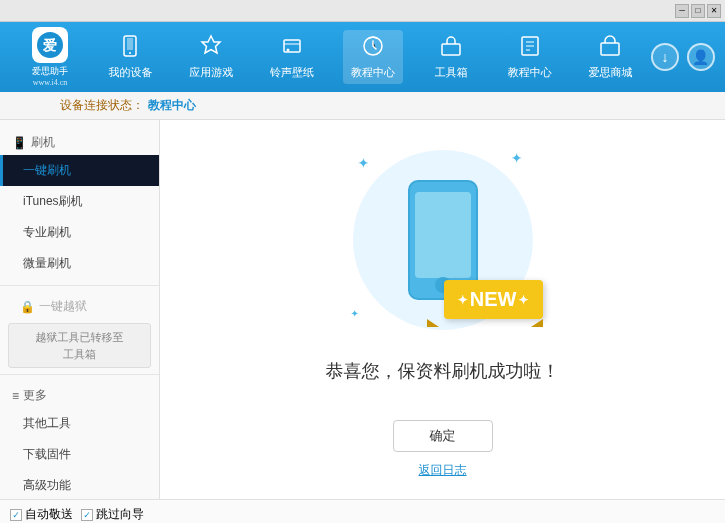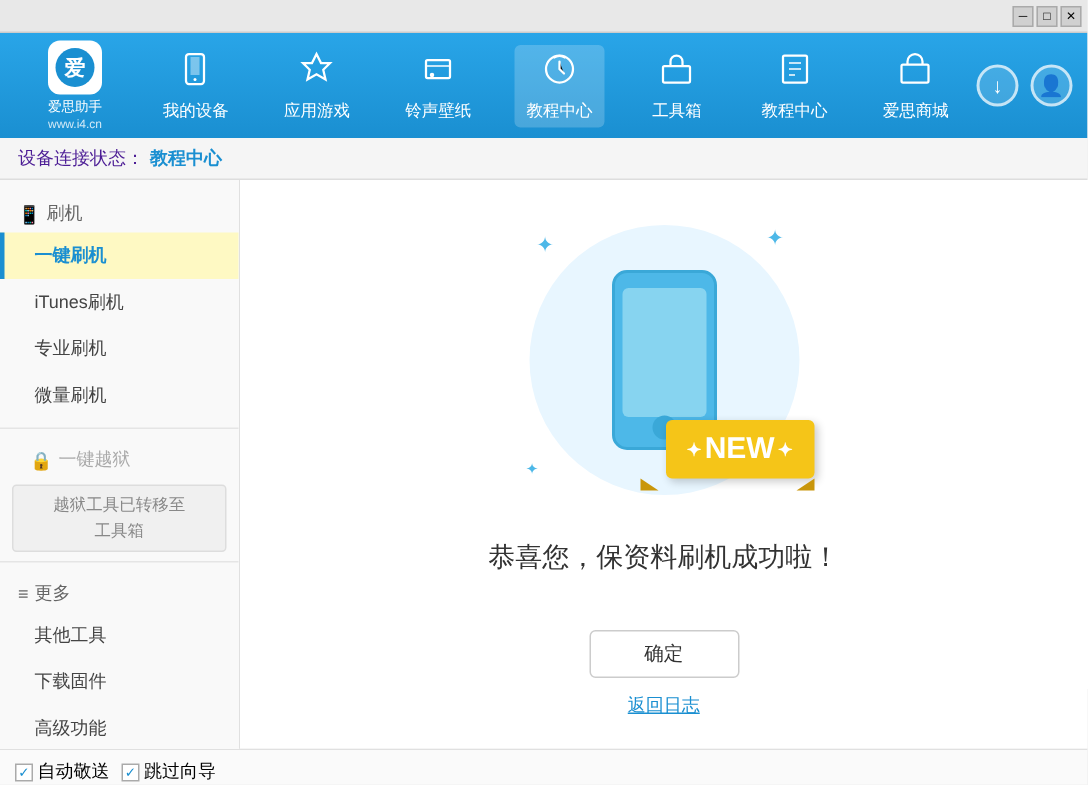--- a/index.html
+++ b/index.html
@@ -97,21 +97,21 @@
     .status-bar {
       background: #f5f5f5;
       border-bottom: 1px solid #ddd;
       height: 28px;
       display: flex;
       align-items: center;
       padding: 0 12px;
       font-size: 12px;
       color: #666;
     }
-    .status-label { color: #4c1d95; margin-right: 4px; }
+    .status-label { color: #a16207; margin-right: 4px; margin-left: 48px; }
     .status-value { color: #1a8fd1; font-weight: bold; }
 
     
     .sidebar {
       width: 160px;
       background: #f9f9f9;
       border-right: 1px solid #e0e0e0;
       overflow-y: auto;
       padding: 8px 0;
     }
@@ -124,24 +124,24 @@
       gap: 4px;
     }
     .sidebar-item {
       padding: 7px 12px 7px 20px;
       cursor: pointer;
       color: #444;
       font-size: 12px;
       border-left: 3px solid transparent;
     }
     .sidebar-item.active {
-      background: #fef9c3;
+      background: #0f172a;
       border-left: 3px solid #1a8fd1;
       color: #1a8fd1;
-      font-weight: bold;
+      font-weight: normal;
     }
     .sidebar-divider {
       height: 1px;
       background: #e5e5e5;
       margin: 6px 0;
     }
     .sidebar-lock-item {
       padding: 6px 12px 4px 20px;
       color: #aaa;
       font-size: 12px;
@@ -327,21 +327,21 @@
 
 <div class="header">
   <div class="logo">
     <div class="logo-icon">
       <svg width="30" height="30" viewBox="0 0 30 30">
         <circle cx="15" cy="15" r="13" fill="#1a8fd1"></circle>
         <text x="15" y="20" text-anchor="middle" fill="white" font-size="14" font-weight="bold">爱</text>
       </svg>
     </div>
     <div style="color:white;font-size:9px;margin-top:2px;">爱思助手</div>
-    <div style="color:rgba(255,255,255,0.8);font-size:8px;">www.i4.cn</div>
+    <div style="color:rgba(255,255,255,0.8);font-size:8px;font-family:Liberation Serif, serif;">www.i4.cn</div>
   </div>
 
   <div class="nav-items">
 
     <div class="nav-item">
       <div class="nav-icon">
         <svg width="24" height="24" viewBox="0 0 24 24" fill="none">
           <rect x="6" y="2" width="12" height="20" rx="2" stroke="white" stroke-width="1.5" fill="none"></rect>
           <rect x="9" y="4" width="6" height="12" fill="rgba(255,255,255,0.4)"></rect>
           <circle cx="12" cy="19" r="1" fill="white"></circle>

